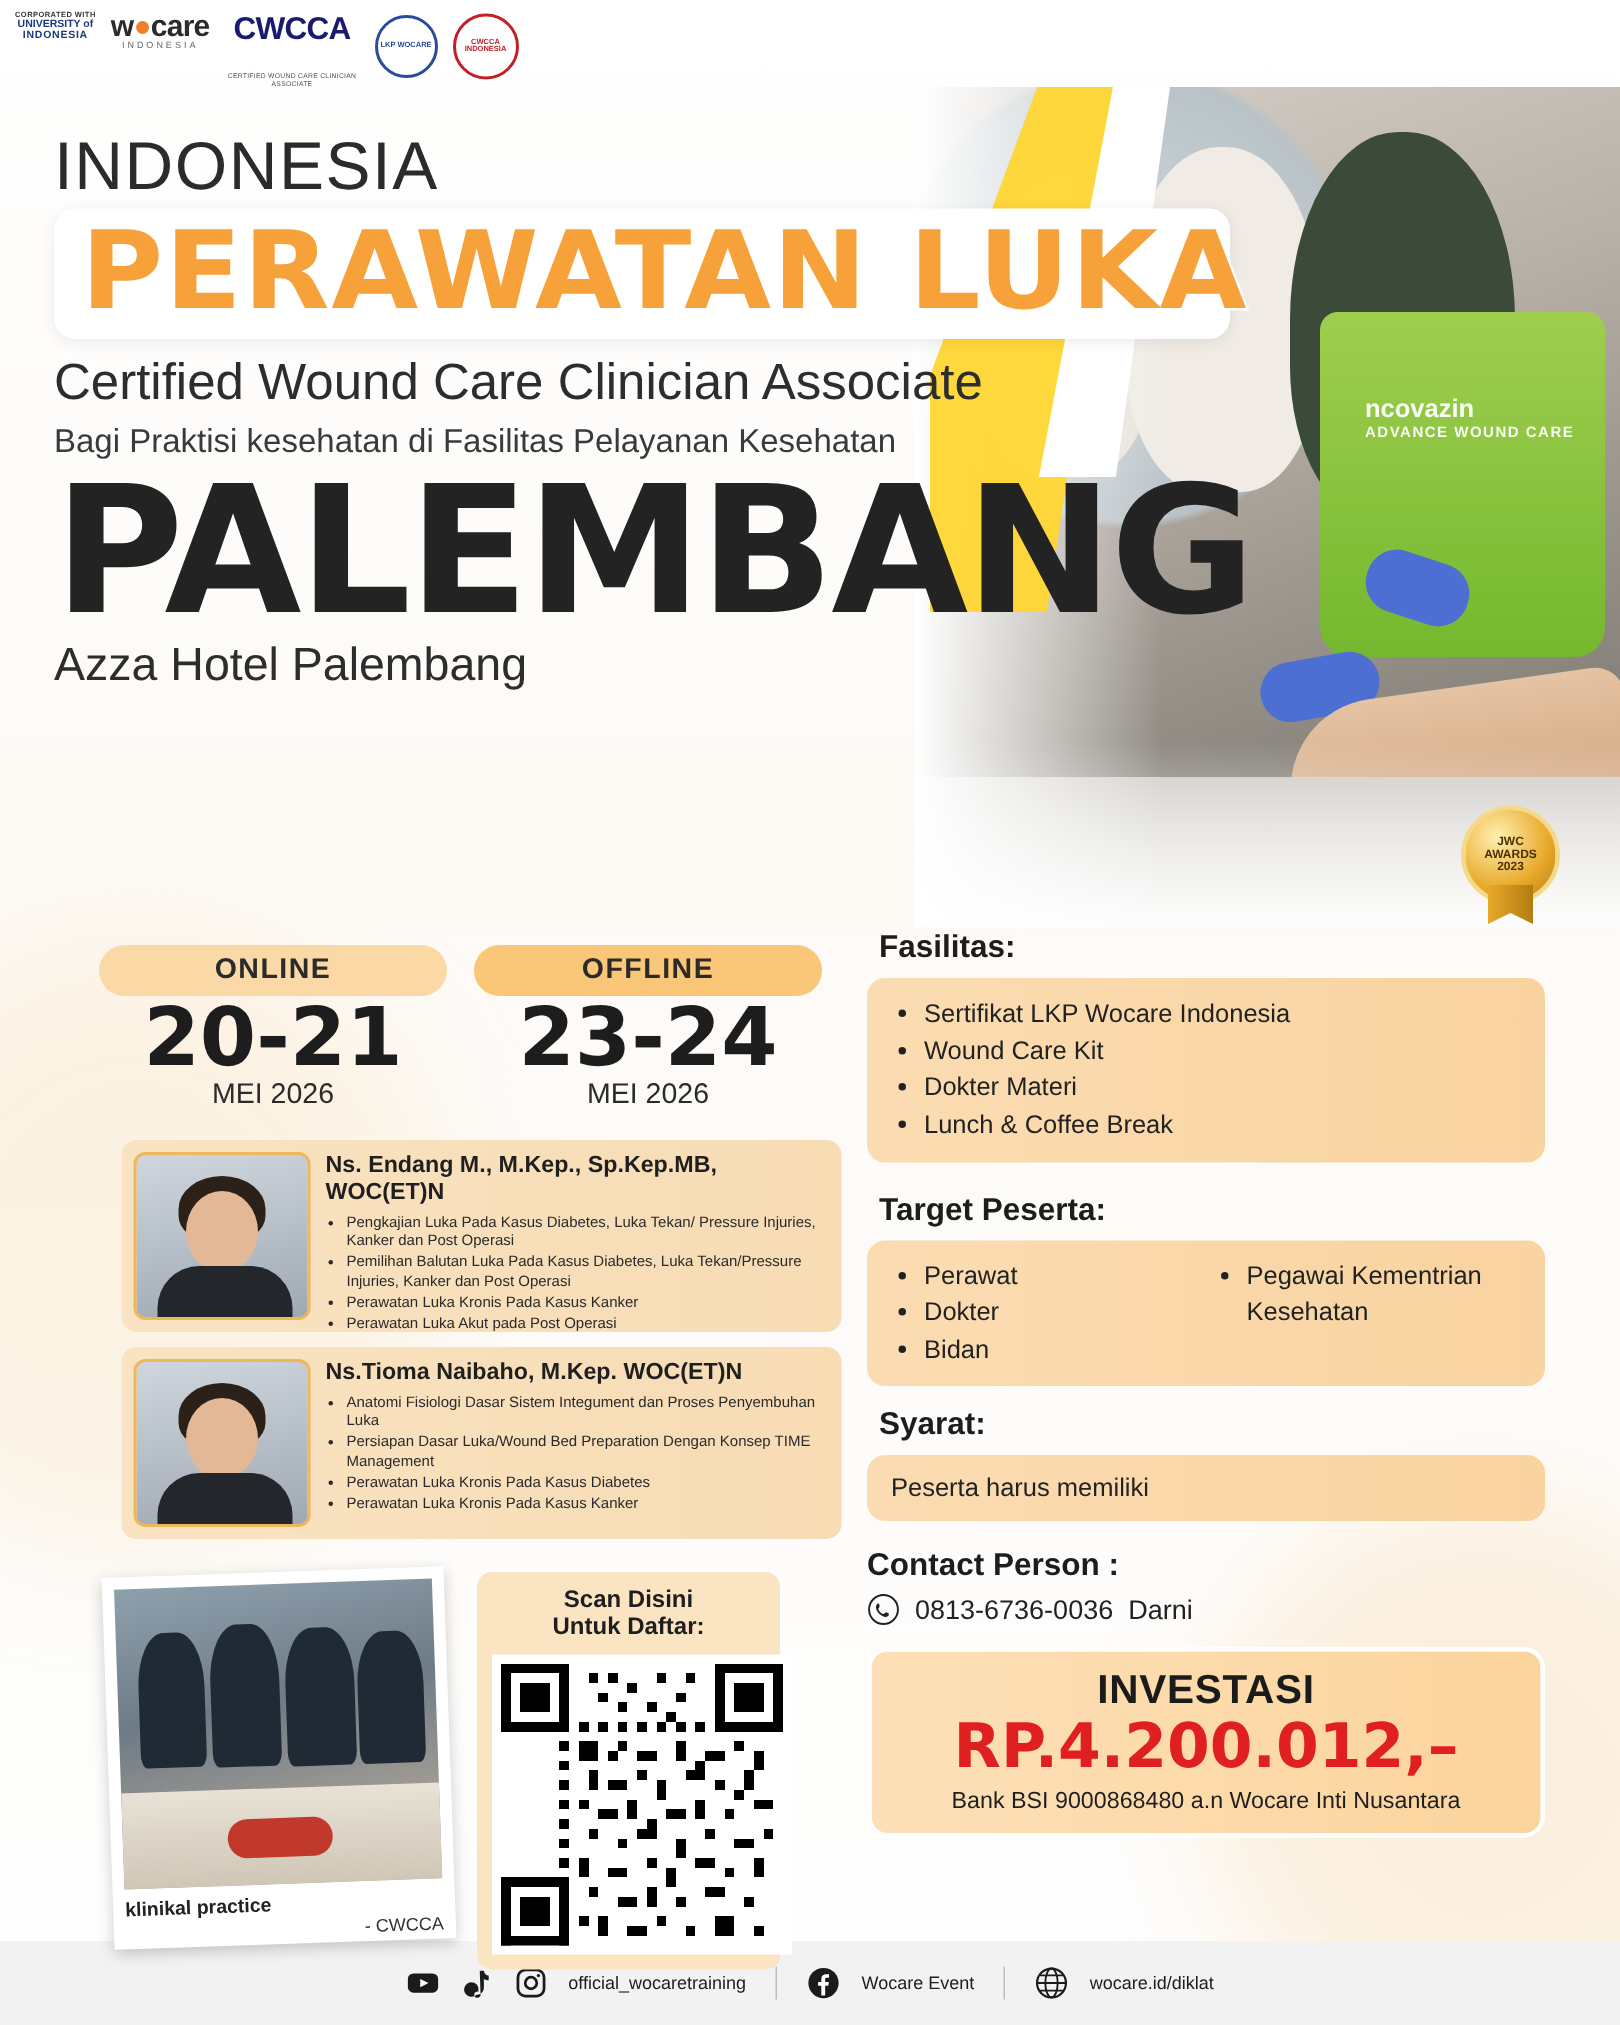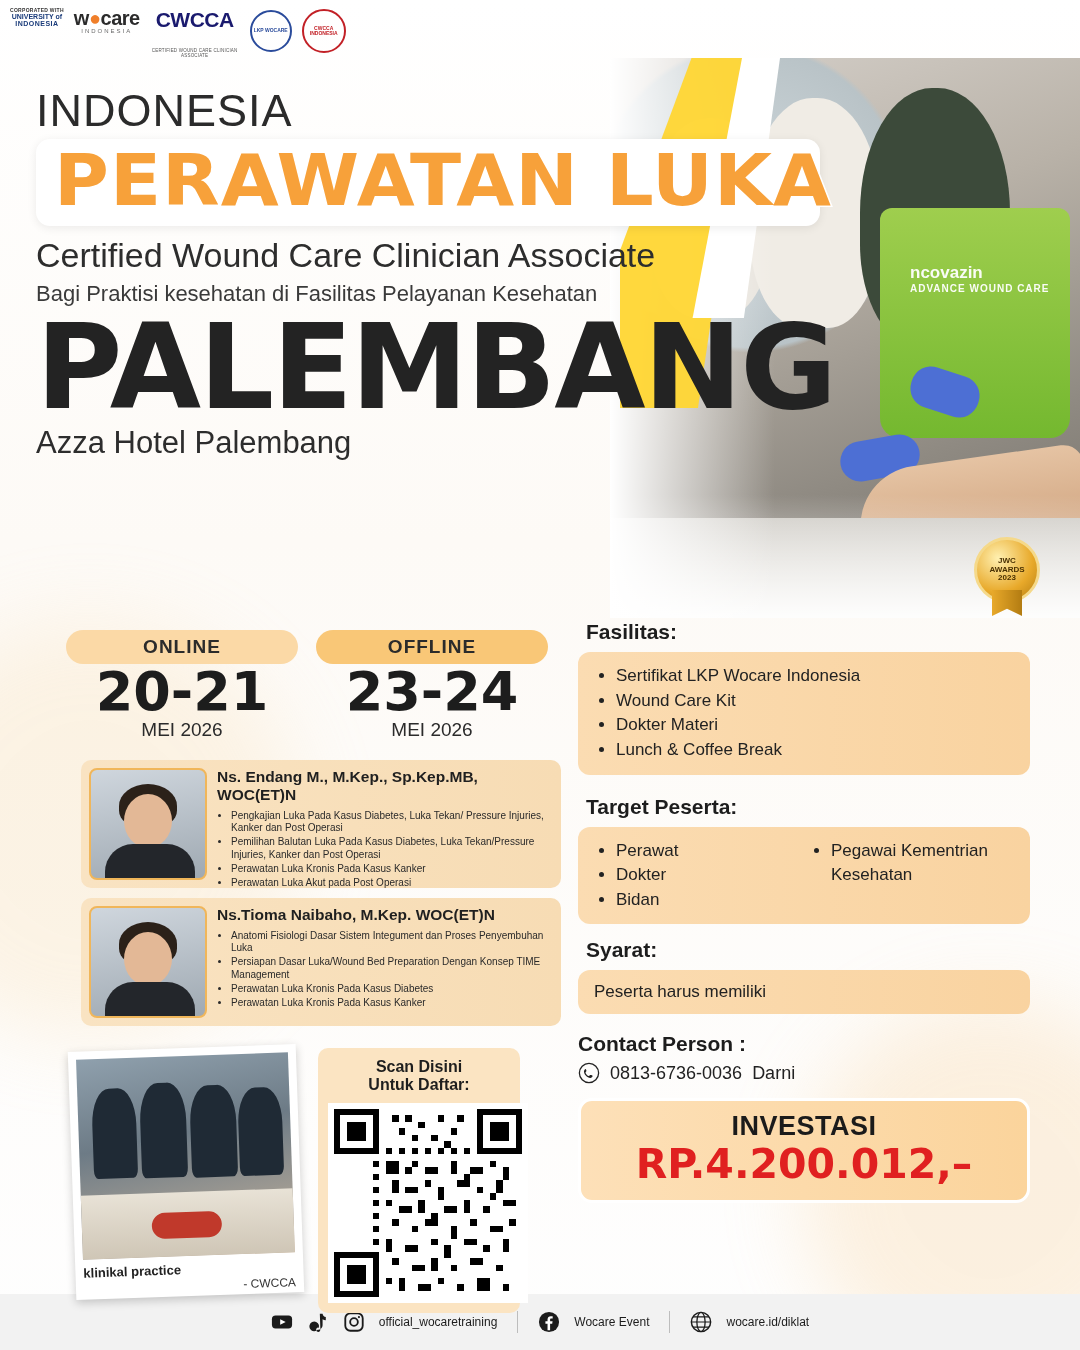--- a/index.html
+++ b/index.html
@@ -533,20 +533,21 @@
         <circle cx="12" cy="12" r="10.5" fill="none" stroke="#222" stroke-width="1.4"></circle>
         <path d="M8 7.5c1 0 1.3 2 1.1 2.6-.2.6-1 .8-.9 1.5.2 1.4 2.2 3.4 3.6 3.6.7.1.9-.7 1.5-.9.6-.2 2.6.1 2.6 1.1 0 1.3-1.4 2.1-2.6 2-3.2-.3-6.5-3.6-6.8-6.8-.1-1.2.7-2.6 1.5-3.1z" fill="#222"></path>
       </svg>
       <span class="num">0813-6736-0036</span>
       <span class="num">Darni</span>
     </div>
 
     <div class="invest">
       <div class="invest-label">INVESTASI</div>
       <div class="invest-price">RP.4.200.012,–</div>
+      <div class="invest-bank">Bank BSI 9000868480 a.n Wocare Inti Nusantara</div>
     </div>
   </div>
 
   <div class="footer">
     <span class="f-ico">
       <svg viewBox="0 0 24 24">
           <rect x="1" y="5" width="22" height="14" rx="4" fill="#1b1b1b"></rect>
           <path d="M10 9l6 3-6 3z" fill="#fff"></path>
         </svg>
     </span>

